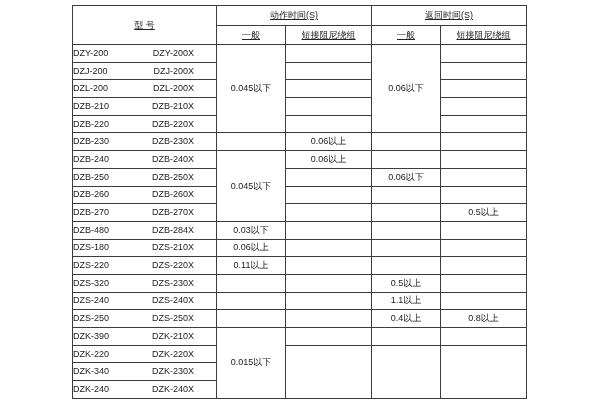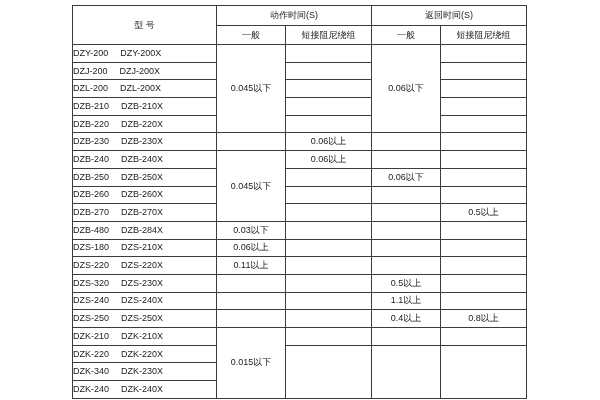--- a/index.html
+++ b/index.html
@@ -26,25 +26,25 @@
     font-size: 9px;
     line-height: 1;
     white-space: nowrap;
     overflow: hidden;
   }
   tr.hrow1 { height: 20px; }
   tr.hrow2 { height: 19px; }
   tbody tr { height: 17.7px; }
   .model-wrap {
     display: flex;
-    justify-content: flex-start;
+    justify-content: space-between;
     gap: 12px;
     padding-right: 22px;
   }
-  .hdr { font-size: 9px; color: #222; }
+  .hdr { font-size: 9px; color: #222; text-decoration: underline; }
 </style>
 </head>
 <body>
 
 <div class="page">
   <table class="spec">
     <colgroup>
       <col style="width:144px">
       <col style="width:69px">
       <col style="width:86px">
@@ -242,21 +242,21 @@
             </div>
           </td>
         <td></td>
         <td></td>
         <td>0.4以上</td>
         <td>0.8以上</td>
       </tr>
       <tr>
         <td>
             <div class="model-wrap">
-              <span>DZK-210</span>
+              <span>DZK-390</span>
               <span>DZK-210X</span>
             </div>
           </td>
         <td rowspan="4">0.015以下</td>
         <td></td>
         <td></td>
         <td></td>
       </tr>
       <tr>
         <td>

